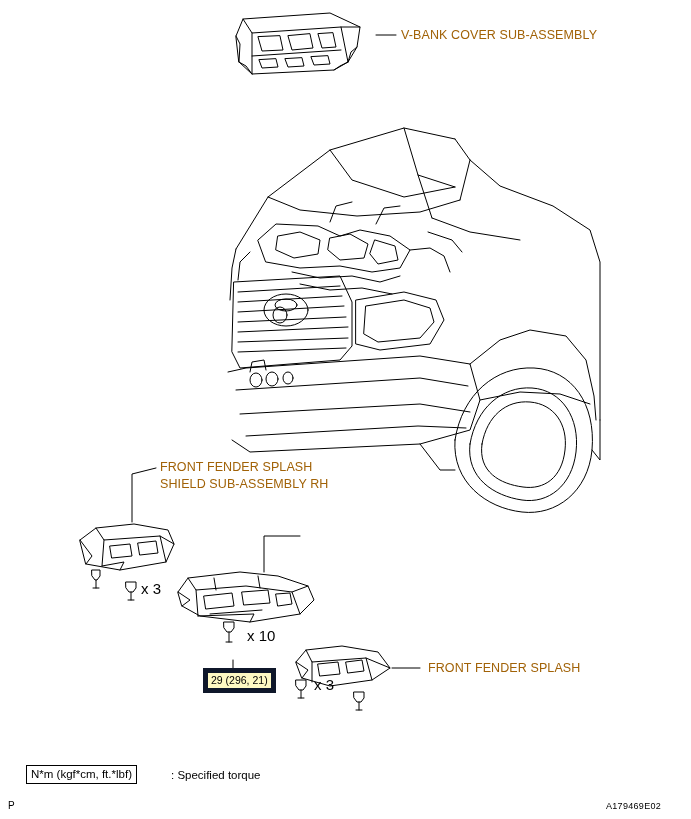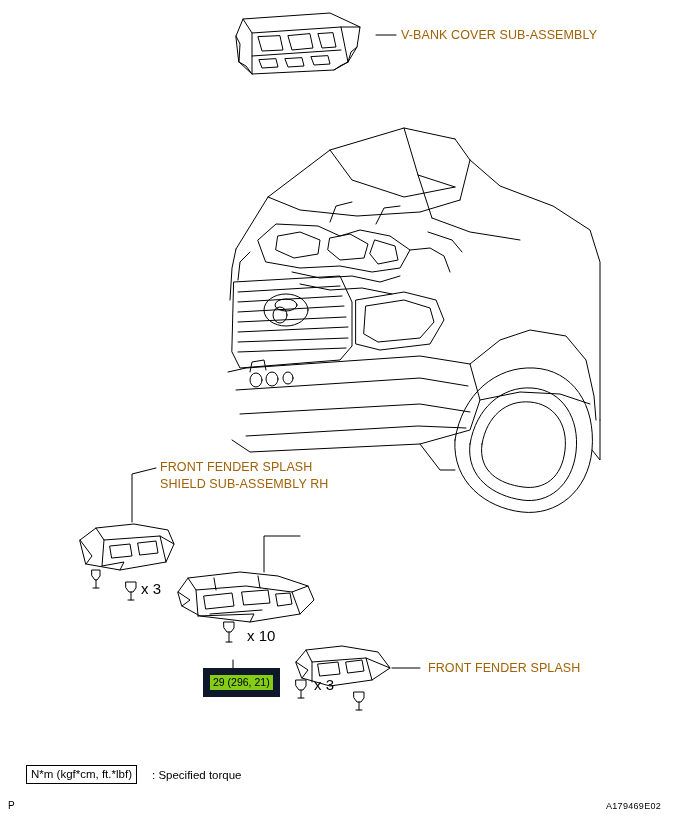--- a/index.html
+++ b/index.html
@@ -35,38 +35,39 @@
   }
   .lbl-small {
     position: absolute;
     font-size: 15px;
     line-height: 14px;
     white-space: pre;
     color: #000;
   }
   .torque-box {
     position: absolute;
-    border: 7px solid #0f172a;
+    border: 5px solid #0f172a;
     font-size: 10.5px;
     padding: 1px 3px 2px 3px;
-    background: #84cc16;
+    background: #fef9c3;
     white-space: pre;
   }
   .legend-box {
     position: absolute;
     border: 1px solid #000;
     font-size: 11.5px;
     padding: 2px 4px 3px 4px;
     background: #fff;
     white-space: pre;
   }
   .legend-text {
     position: absolute;
     font-size: 11.5px;
     white-space: pre;
+    margin-left: 19px;
   }
   .corner-code {
     position: absolute;
     font-size: 9px;
     letter-spacing: 0.3px;
     white-space: pre;
   }
   .page-mark {
     position: absolute;
     font-size: 10px;

